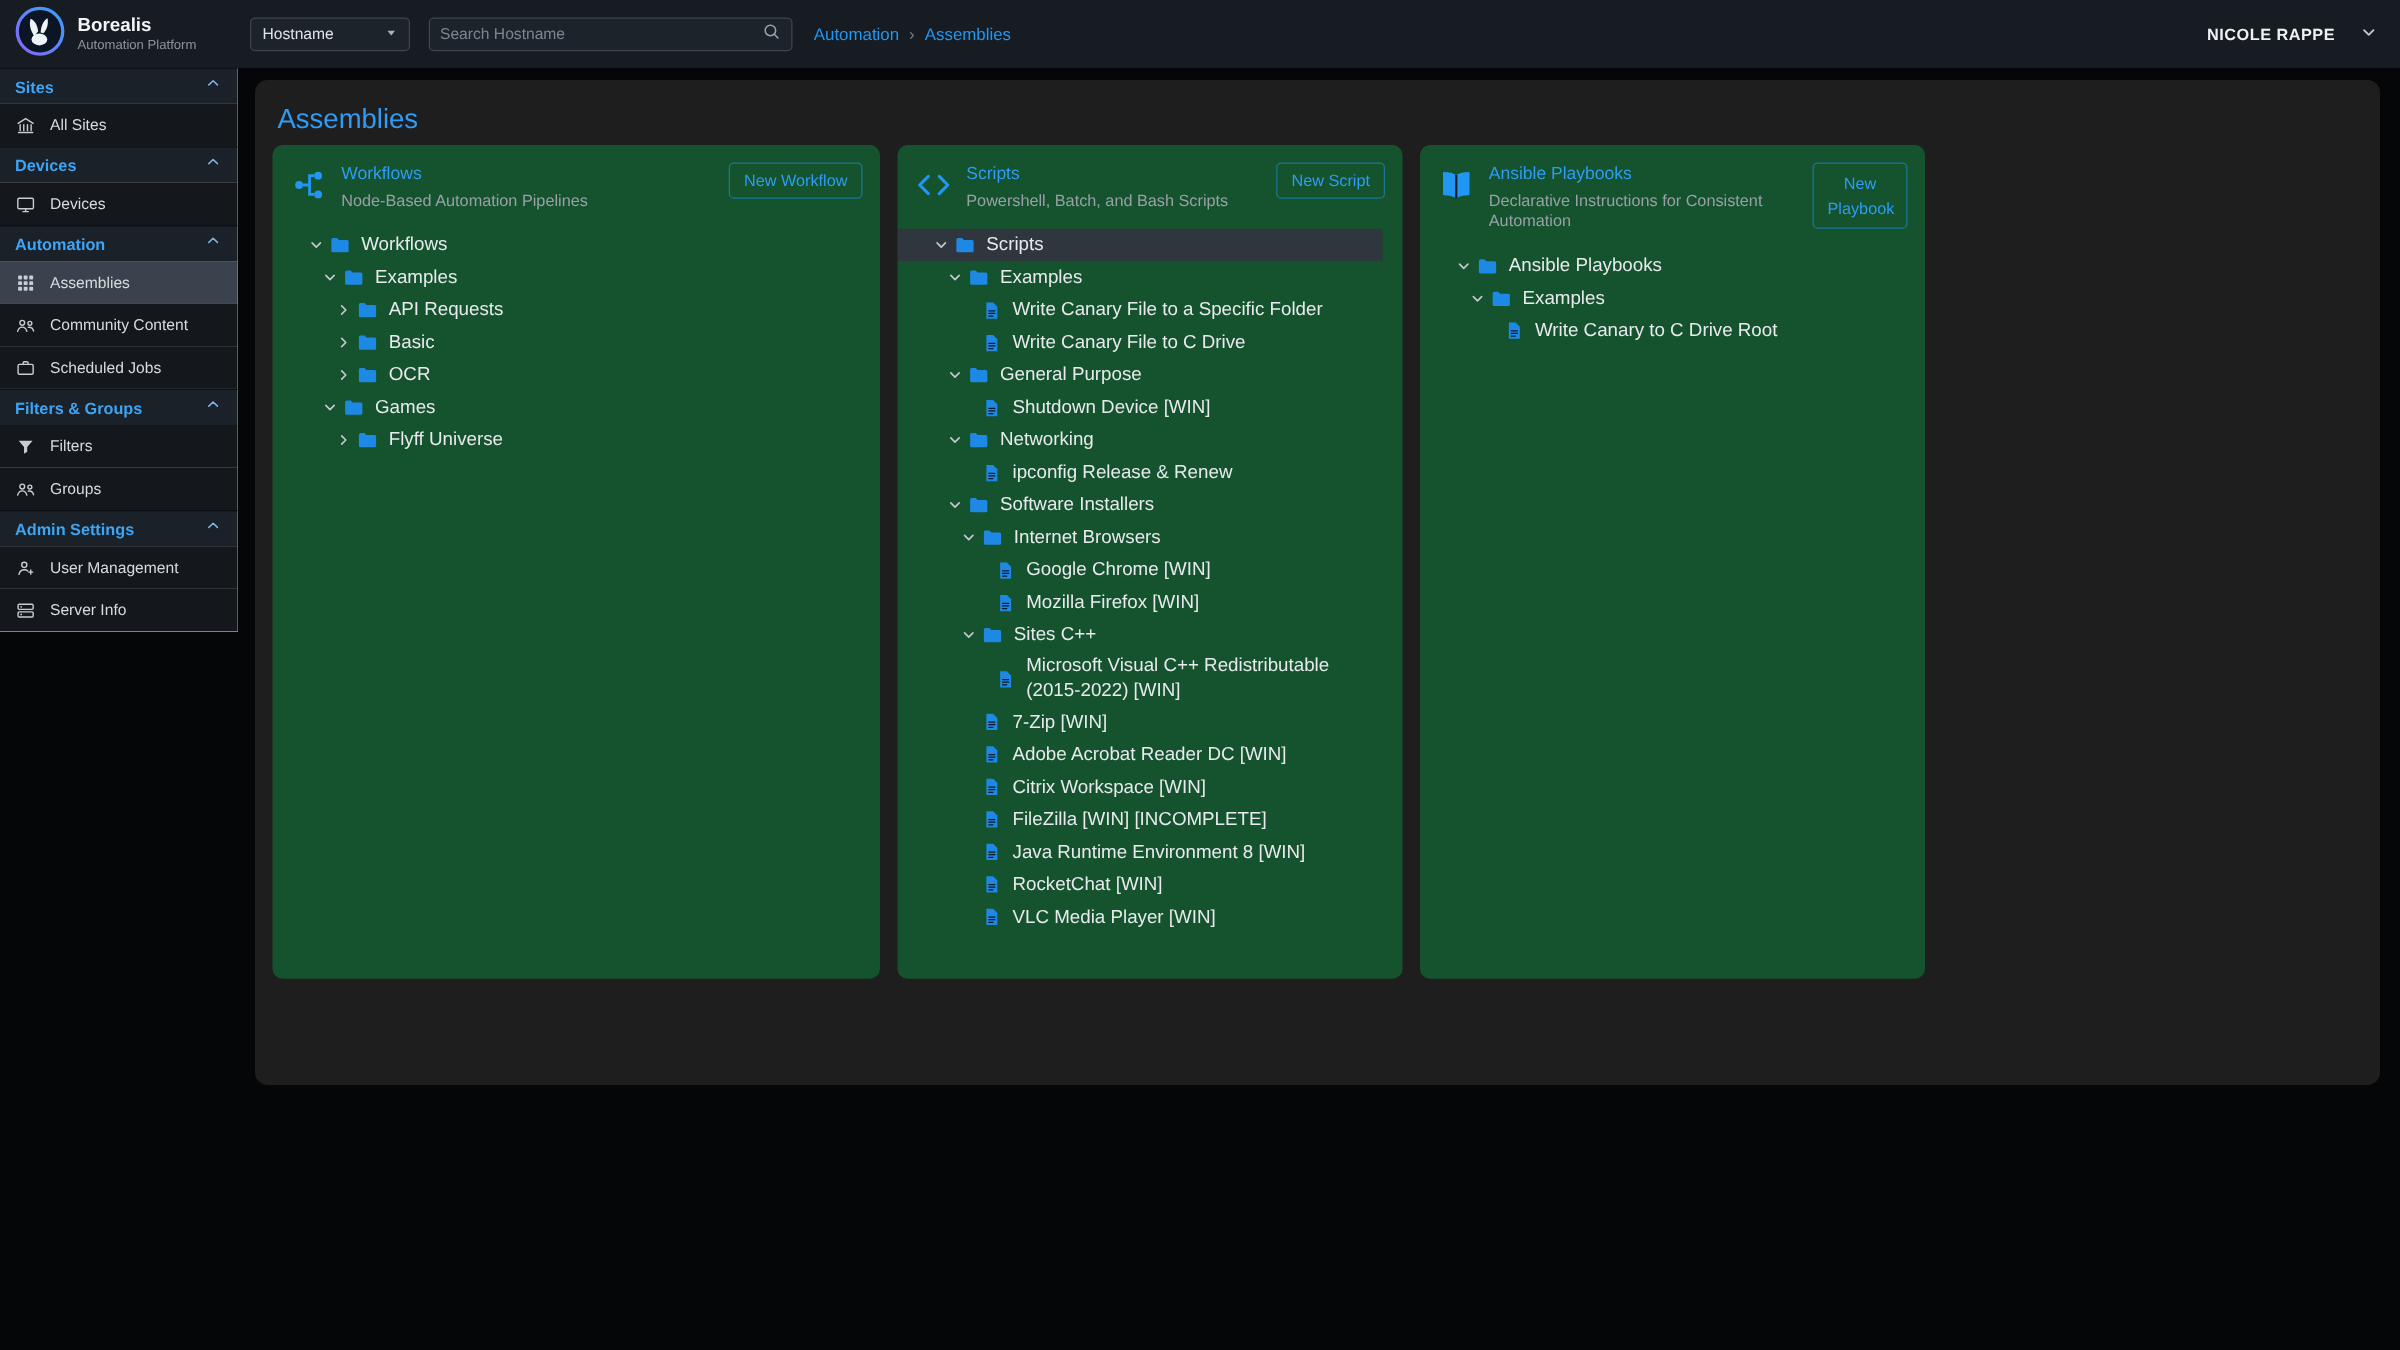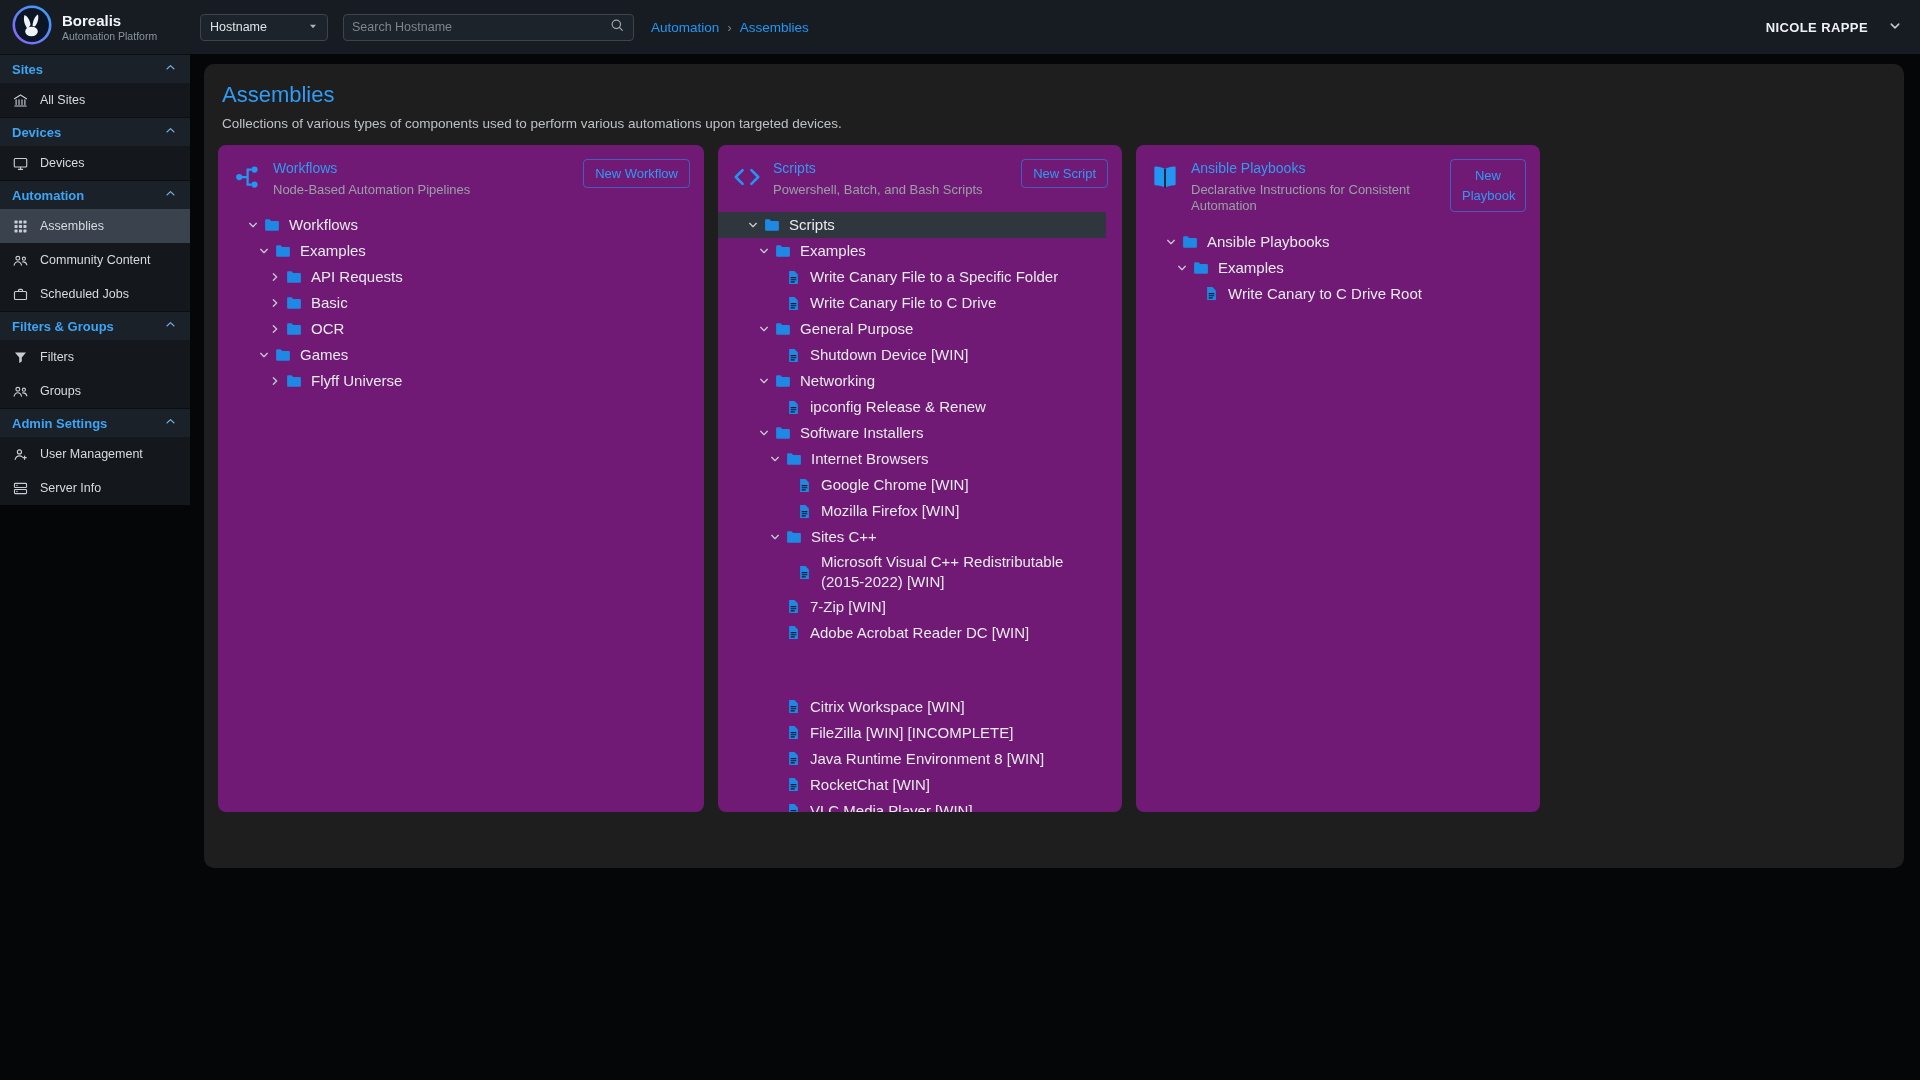--- a/index.html
+++ b/index.html
@@ -36,21 +36,21 @@
   .sb-item.selected{background:#3a434d}
   .sb-ic{display:flex;align-items:center;flex:none}
 
   
   .main{position:absolute;top:54px;left:190px;width:1730px}
   .card{margin:10px 16px 0 14px;height:804px;background:#1e1e1e;border-radius:10px;
     padding:16px 14px;overflow:hidden}
   .page-title{color:#2f9bf4;font-size:22px;font-weight:normal;margin:2px 0 8px 4px}
   .page-desc{color:#bdc1c6;font-size:13.5px;margin:0 0 14px 4px}
   .panels{display:flex;gap:14px;align-items:stretch;height:667px}
-  .panel{background:#701a75;border-radius:8px;height:100%;overflow:hidden;flex:none}
+  .panel{background:#14532d;border-radius:8px;height:100%;overflow:hidden;flex:none}
   .panel:nth-child(1){width:486px}
   .panel:nth-child(2){width:404px}
   .panel:nth-child(3){width:404px}
   .panel-head{display:flex;align-items:flex-start;padding:14px 14px 8px 14px;gap:11px}
   .panel-icon{margin-top:3px;flex:none;display:flex}
   .panel-title{color:#2f9bf4;font-size:14px;text-decoration:none;cursor:pointer;display:inline-block}
   .panel-sub{color:#9aa0a6;font-size:13px;margin-top:5px;max-width:240px;line-height:1.25}
   .panel-btn{margin-left:auto;align-self:flex-start;background:transparent;
     border:1px solid rgba(33,150,243,.55);color:#2f9bf4;border-radius:4px;font-size:13px;
     padding:6px 11px;font-family:inherit;cursor:pointer;white-space:nowrap}
@@ -259,21 +259,20 @@
           <circle cx="7" cy="16.3" r="1" fill="#c6cdd4"></circle>
         </svg>
       </span>
       <span data-name="sidebar-item-label">Server Info</span>
     </div>
   </aside>
 
 <main class="main" data-name="main-content">
   <section class="card" data-name="assemblies-card">
     <h1 class="page-title" data-name="page-title">Assemblies</h1>
-    <p class="page-desc" data-name="page-description">Collections of various types of components used to perform various automations upon targeted devices.</p>
     <div class="panels" id="panels" data-name="panels">
         <div class="panel" data-name="panel-workflows">
           <div class="panel-head" data-name="panel-header">
             <span class="panel-icon" data-name="workflow-icon">
               <svg viewBox="0 0 24 24" width="30" height="30" aria-hidden="true">
                 <g stroke="#2196f3" stroke-width="1.8" fill="none">
                   <path d="M8 12h4.5M12.5 12V6h3M12.5 12v6h3"></path>
                 </g>
                 <circle cx="5.8" cy="12" r="2.5" fill="#2196f3"></circle>
                 <circle cx="18" cy="6" r="2.5" fill="#2196f3"></circle>
@@ -562,21 +561,21 @@
             <div class="tree-row" data-name="tree-file-adobe-acrobat-reader-dc-win" style="padding-left: 47px;">
               <span class="chev" data-name="tree-indent"></span>
               <span class="node-icon" data-name="file-icon">
                 <svg viewBox="0 0 24 24" width="17" height="17" aria-hidden="true">
                   <path d="M5.8 2.8h7.6l4.8 4.8v13.6H5.8z" fill="#1e88e5"></path>
                   <path d="M8.6 12.2h6.8M8.6 15.2h6.8M8.6 18.2h4.6" stroke="#0f1722" stroke-width="1.5" stroke-linecap="round"></path>
                 </svg>
               </span>
               <span class="node-label" data-name="tree-item-label">Adobe Acrobat Reader DC [WIN]</span>
             </div>
-            <div class="tree-row" data-name="tree-file-citrix-workspace-win" style="padding-left: 47px; margin-top: 48px;">
+            <div class="tree-row" data-name="tree-file-citrix-workspace-win" style="padding-left: 47px;">
               <span class="chev" data-name="tree-indent"></span>
               <span class="node-icon" data-name="file-icon">
                 <svg viewBox="0 0 24 24" width="17" height="17" aria-hidden="true">
                   <path d="M5.8 2.8h7.6l4.8 4.8v13.6H5.8z" fill="#1e88e5"></path>
                   <path d="M8.6 12.2h6.8M8.6 15.2h6.8M8.6 18.2h4.6" stroke="#0f1722" stroke-width="1.5" stroke-linecap="round"></path>
                 </svg>
               </span>
               <span class="node-label" data-name="tree-item-label">Citrix Workspace [WIN]</span>
             </div>
             <div class="tree-row" data-name="tree-file-filezilla-win-incomplete" style="padding-left: 47px;">

